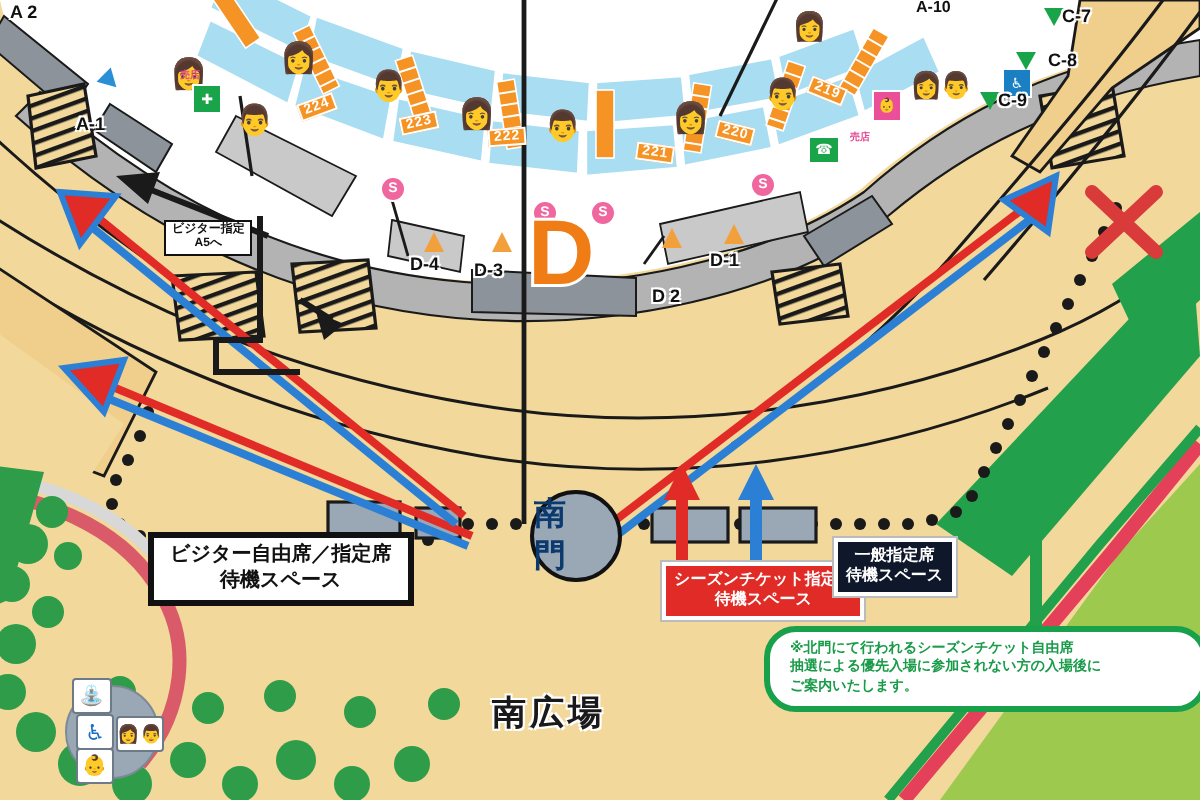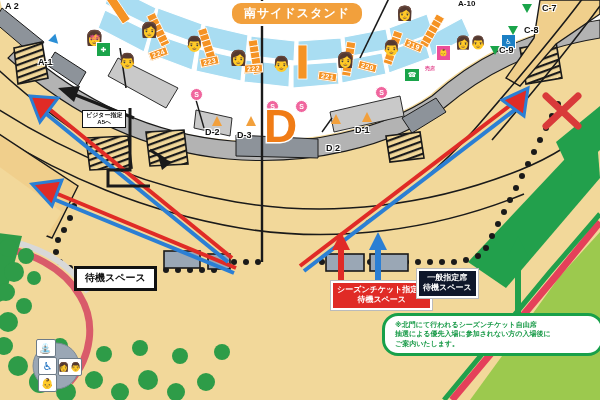--- a/index.html
+++ b/index.html
@@ -395,21 +395,20 @@
           <circle cx="140" cy="348" r="8"></circle>
         <circle cx="180" cy="356" r="8"></circle>
           <circle cx="222" cy="352" r="8"></circle>
         <circle cx="60" cy="346" r="8"></circle>
       </g>
 
       <circle cx="56" cy="366" r="23" fill="#9aa7b5" stroke="#7c8a97" stroke-width="1"></circle>
     </g>
   </svg>
 
-  <div class="banner" style="left:230px;top:1px;">南サイドスタンド</div>
 
   <div class="sec" style="left:149px;top:49px;transform:rotate(-20deg);">224</div>
   <div class="sec" style="left:200px;top:57px;transform:rotate(-12deg);">223</div>
   <div class="sec" style="left:244px;top:64px;transform:rotate(-4deg);">222</div>
   <div class="sec" style="left:318px;top:72px;transform:rotate(8deg);">221</div>
   <div class="sec" style="left:358px;top:62px;transform:rotate(14deg);">220</div>
   <div class="sec" style="left:404px;top:41px;transform:rotate(22deg);">219</div>
 
   <div class="pict" style="left:140px;top:22px;color:#ec4f9a;font-size:15px;">👩</div>
   <div class="pict" style="left:85px;top:30px;color:#ec4f9a;font-size:15px;">👩</div>
@@ -439,80 +438,83 @@
 
   <div style="position:absolute;left:50px;top:36px;width:0;height:0;
               border-left:5px solid transparent;border-right:5px solid transparent;
               border-bottom:9px solid #2b8fd6;transform:rotate(135deg);"></div>
   <div class="gate" style="left:5px;top:1px;">A 2</div>
   <div class="gate" style="left:38px;top:41px;margin-top:16px;">A-1</div>
 
   <div style="position:absolute;left:212px;top:116px;width:0;height:0;
               border-left:5px solid transparent;border-right:5px solid transparent;
               border-bottom:10px solid #f2a03c;"></div>
-  <div class="gate" style="left:205px;top:127px;">D-2</div>
+  <div class="gate" style="left:205px;top:127px;">D-4</div>
 
   <div style="position:absolute;left:246px;top:116px;width:0;height:0;
               border-left:5px solid transparent;border-right:5px solid transparent;
               border-bottom:10px solid #f2a03c;"></div>
   <div class="gate" style="left:237px;top:130px;">D-3</div>
 
   <div style="position:absolute;left:331px;top:114px;width:0;height:0;
               border-left:5px solid transparent;border-right:5px solid transparent;
               border-bottom:10px solid #f2a03c;"></div>
   <div class="gate" style="left:326px;top:143px;">D 2</div>
 
   <div style="position:absolute;left:362px;top:112px;width:0;height:0;
               border-left:5px solid transparent;border-right:5px solid transparent;
               border-bottom:10px solid #f2a03c;"></div>
   <div class="gate" style="left:355px;top:125px;">D-1</div>
 
   <div style="position:absolute;left:522px;top:4px;width:0;height:0;
               border-left:5px solid transparent;border-right:5px solid transparent;
               border-top:9px solid #1aa44a;"></div>
-  <div class="gate" style="left:520px;top:3px;padding-left:22px;">C-7</div>
+  <div class="gate" style="left:509px;top:3px;padding-left:22px;">C-7</div>
 
   <div style="position:absolute;left:508px;top:26px;width:0;height:0;
               border-left:5px solid transparent;border-right:5px solid transparent;
               border-top:9px solid #1aa44a;"></div>
   <div class="gate" style="left:524px;top:25px;">C-8</div>
 
   <div style="position:absolute;left:490px;top:46px;width:0;height:0;
               border-left:5px solid transparent;border-right:5px solid transparent;
               border-top:9px solid #1aa44a;"></div>
   <div class="gate" style="left:499px;top:45px;">C-9</div>
 
   <div class="gate" style="left:458px;top:-1px;font-size:8px;">A-10</div>
 
   <div class="signsmall" style="left:82px;top:110px;">
     <div>ビジター指定</div>
     <div>A5へ</div>
   </div>
 
+  <div class="gatecircle" style="left:265px;top:245px;">南 門</div>
 
   <div class="boxwhite" style="left:74px;top:266px;">
+    <div>ビジター自由席／指定席</div>
     <div>待機スペース</div>
   </div>
 
   <div class="boxred" style="left:331px;top:281px;">
     <div>シーズンチケット指定席</div>
     <div>待機スペース</div>
   </div>
 
   <div class="boxblue" style="left:417px;top:269px;">
     <div>一般指定席</div>
     <div>待機スペース</div>
   </div>
 
   <div class="callout" style="left:382px;top:313px;width:196px;">
     <div class="cb">※北門にて行われるシーズンチケット自由席</div>
     <div class="cb">抽選による優先入場に参加されない方の入場後に</div>
     <div class="cb">ご案内いたします。</div>
   </div>
 
+  <div class="plaza" style="left:246px;top:345px;">南広場</div>
 
   <div class="ficon" style="left:36px;top:339px;width:18px;height:16px;color:#1b6fc0;font-size:10px;">⛲</div>
   <div class="ficon" style="left:38px;top:357px;width:17px;height:16px;color:#1b6fc0;font-size:11px;">♿</div>
   <div class="ficon" style="left:38px;top:374px;width:17px;height:16px;color:#1b6fc0;font-size:10px;">👶</div>
   <div class="ficon" style="left:58px;top:358px;width:22px;height:16px;font-size:9px;font-weight:bold;">
     <span style="color:#e0324b;">👩</span>
       <span style="color:#1b6fc0;">👨</span>
   </div>
 
 </div>

